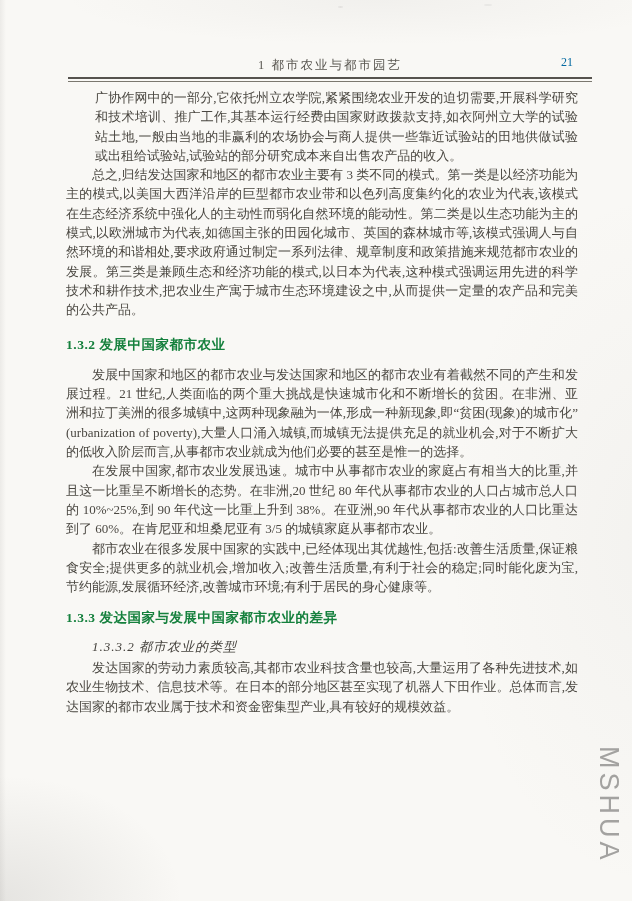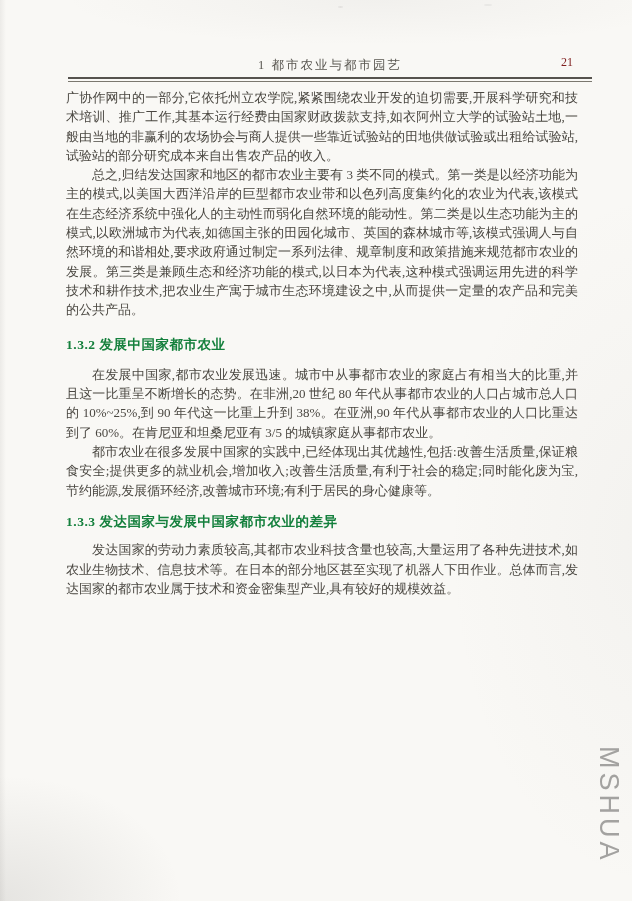--- a/index.html
+++ b/index.html
@@ -48,21 +48,21 @@
     letter-spacing: 2px;
     color: #5a5751;
   }
   .page-number {
     position: absolute;
     top: 55px;
     left: 552px;
     width: 30px;
     text-align: center;
     font-size: 12px;
-    color: #7f1d1d;
+    color: #0369a1;
   }
   .head-rule {
     position: absolute;
     top: 77px;
     left: 68px;
     width: 524px;
     border-top: 2.5px solid #56534e;
     pointer-events: none;
   }
   .head-rule .thin {
@@ -79,21 +79,21 @@
     font-size: 13px;
     line-height: 19.3px;
     text-align: justify;
     color: #4a4741;
   }
   .content p {
     margin: 0;
     text-indent: 2em;
     word-break: break-word;
   }
-  .content p.no-indent { text-indent: 0; }
+  .content p.no-indent { text-indent: 0; margin-left: 29px; }
 
   .sec-heading {
     margin: 15px 0 11px 0;
     font-size: 13.5px;
     font-weight: bold;
     color: #15803d;
     letter-spacing: 0.5px;
     text-indent: 0;
   }
   .sec-heading.h133 { margin: 12px 0 9px 0; }
@@ -137,28 +137,30 @@
     <div class="thin"></div>
   </div>
 
   <div class="content">
     <p class="no-indent">广协作网中的一部分,它依托州立农学院,紧紧围绕农业开发的迫切需要,开展科学研究和技术培训、推广工作,其基本运行经费由国家财政拨款支持,如衣阿州立大学的试验站土地,一般由当地的非赢利的农场协会与商人提供一些靠近试验站的田地供做试验或出租给试验站,试验站的部分研究成本来自出售农产品的收入。</p>
 
     <p>总之,归结发达国家和地区的都市农业主要有 3 类不同的模式。第一类是以经济功能为主的模式,以美国大西洋沿岸的巨型都市农业带和以色列高度集约化的农业为代表,该模式在生态经济系统中强化人的主动性而弱化自然环境的能动性。第二类是以生态功能为主的模式,以欧洲城市为代表,如德国主张的田园化城市、英国的森林城市等,该模式强调人与自然环境的和谐相处,要求政府通过制定一系列法律、规章制度和政策措施来规范都市农业的发展。第三类是兼顾生态和经济功能的模式,以日本为代表,这种模式强调运用先进的科学技术和耕作技术,把农业生产寓于城市生态环境建设之中,从而提供一定量的农产品和完美的公共产品。</p>
 
     <h3 class="sec-heading">1.3.2  发展中国家都市农业</h3>
 
+    <p>发展中国家和地区的都市农业与发达国家和地区的都市农业有着截然不同的产生和发展过程。21 世纪,人类面临的两个重大挑战是快速城市化和不断增长的贫困。在非洲、亚洲和拉丁美洲的很多城镇中,这两种现象融为一体,形成一种新现象,即“贫困(现象)的城市化”(urbanization of poverty),大量人口涌入城镇,而城镇无法提供充足的就业机会,对于不断扩大的低收入阶层而言,从事都市农业就成为他们必要的甚至是惟一的选择。</p>
 
     <p>在发展中国家,都市农业发展迅速。城市中从事都市农业的家庭占有相当大的比重,并且这一比重呈不断增长的态势。在非洲,20 世纪 80 年代从事都市农业的人口占城市总人口的 10%~25%,到 90 年代这一比重上升到 38%。在亚洲,90 年代从事都市农业的人口比重达到了 60%。在肯尼亚和坦桑尼亚有 3/5 的城镇家庭从事都市农业。</p>
 
     <p>都市农业在很多发展中国家的实践中,已经体现出其优越性,包括:改善生活质量,保证粮食安全;提供更多的就业机会,增加收入;改善生活质量,有利于社会的稳定;同时能化废为宝,节约能源,发展循环经济,改善城市环境;有利于居民的身心健康等。</p>
 
     <h3 class="sec-heading h133">1.3.3  发达国家与发展中国家都市农业的差异</h3>
 
 
 
+    <div class="sub-heading">1.3.3.2  都市农业的类型</div>
 
     <p>发达国家的劳动力素质较高,其都市农业科技含量也较高,大量运用了各种先进技术,如农业生物技术、信息技术等。在日本的部分地区甚至实现了机器人下田作业。总体而言,发达国家的都市农业属于技术和资金密集型产业,具有较好的规模效益。</p>
   </div>
 
   <div class="watermark">MSHUA</div>
 
 </div>
 
 </body></html>

